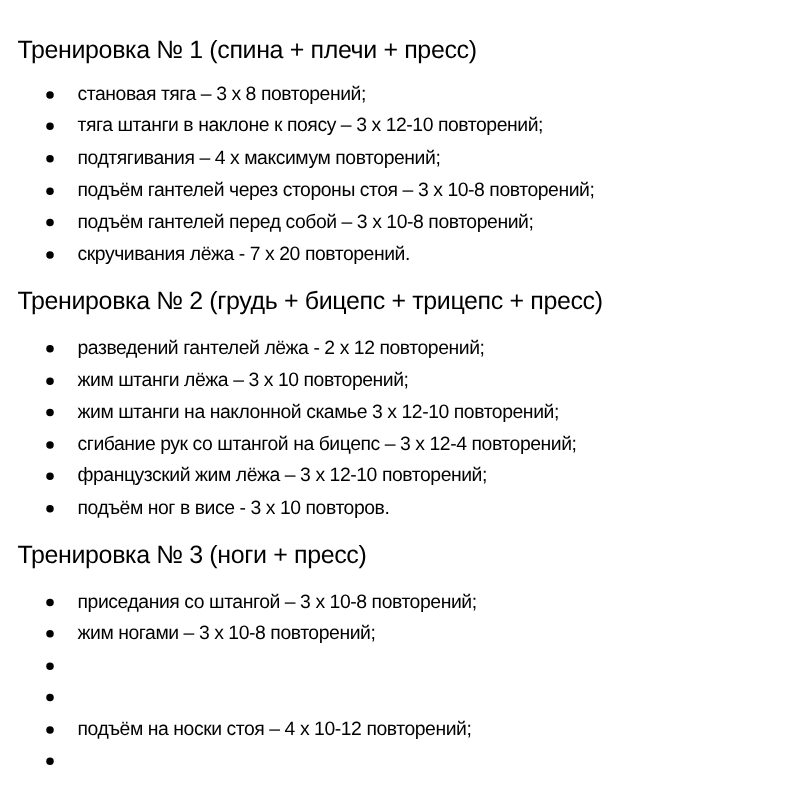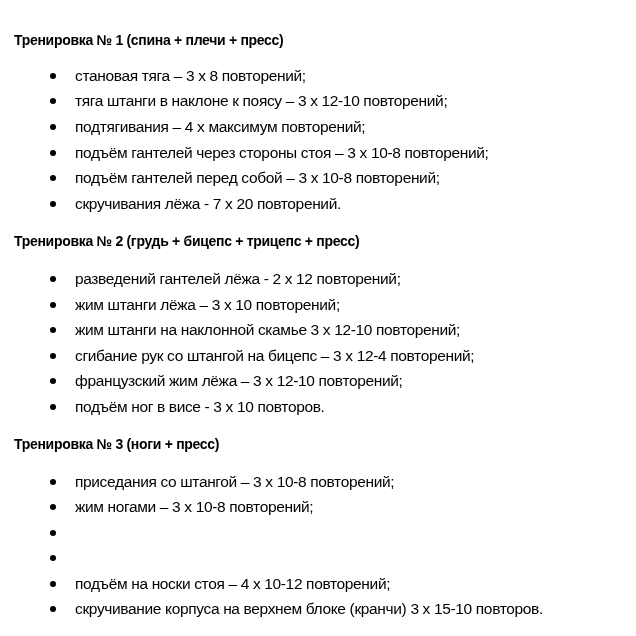--- a/index.html
+++ b/index.html
@@ -20,29 +20,29 @@
     left: 0;
     top: 0;
     width: 636px;
   }
   .section {
     position: relative;
   }
   .heading {
     position: absolute;
     left: 14px;
-    font-weight: bold;
-    font-size: 14px;
+    font-weight: normal;
+    font-size: 20px;
     letter-spacing: -0.3px;
     white-space: nowrap;
     line-height: 22px;
   }
   .item {
     position: absolute;
-    left: 13px;
+    left: 0;
     height: 25px;
     width: 535px;
     white-space: nowrap;
     line-height: 22px;
     font-size: 15.5px;
     letter-spacing: -0.35px;
   }
   .bullet {
     position: absolute;
     left: 37px;
@@ -134,17 +134,16 @@
     </div>
     <div class="item" style="top:547px">
       <span class="bullet"></span>
     </div>
     <div class="item" style="top:573px">
       <span class="bullet"></span>
       <span class="item-text">подъём на носки стоя – 4 х 10-12 повторений;</span>
     </div>
     <div class="item" style="top:598px">
       <span class="bullet"></span>
-      <span class="item-text">скручивание корпуса на верхнем блоке (кранчи) 3 х 15-10 повторов.</span>
     </div>
   </div>
 
 </div>
 
 </body></html>

